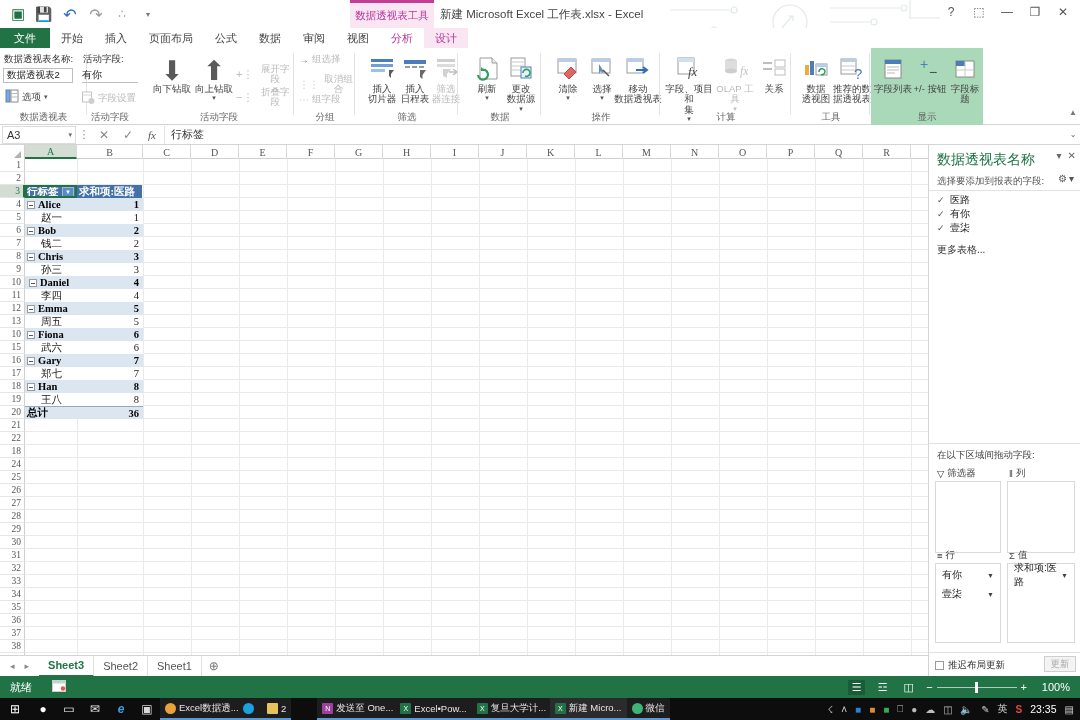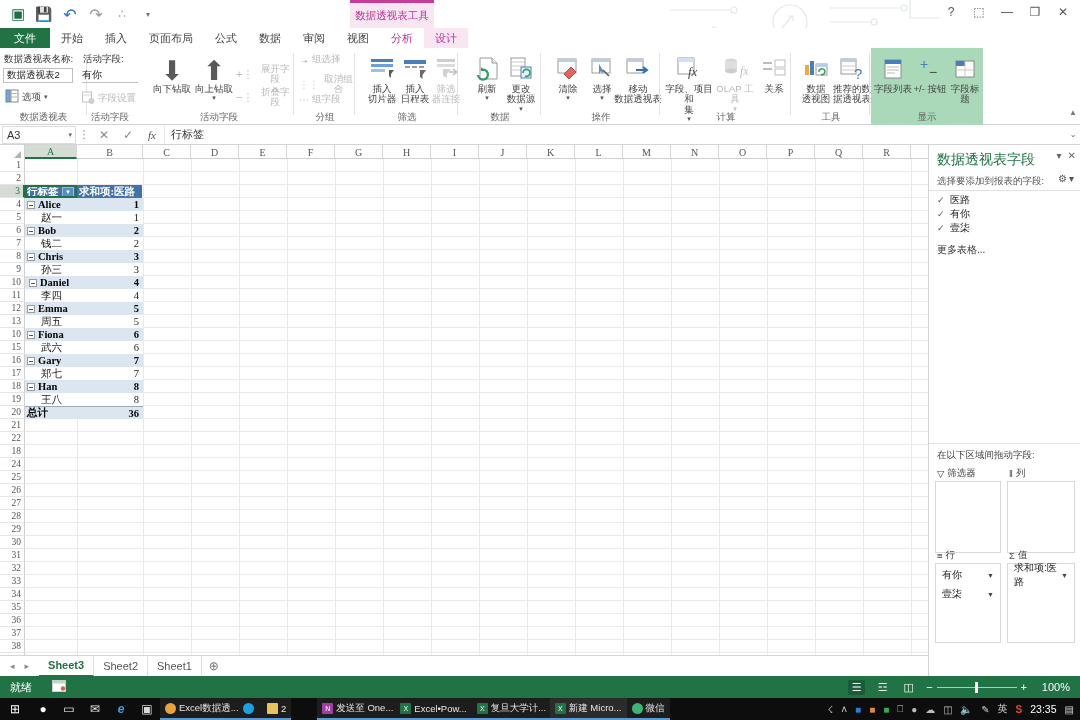--- a/index.html
+++ b/index.html
@@ -306,20 +306,21 @@
       <div class="qat-btn qat-misc">∴</div>
       <div class="qat-btn qat-dd">▾</div>
     </div>
   </div>
 
   <div class="ctx-tab-wrap">
     <div class="ctx-tab-bar"></div>
     <div class="ctx-tab-label">数据透视表工具</div>
   </div>
 
+  <div class="doc-title">新建 Microsoft Excel 工作表.xlsx - Excel</div>
 
   <div class="deco">
     <svg width="290" height="46" viewBox="0 0 290 46">
       <g stroke="#c9d9cf" stroke-width="1.2" fill="none">
         <circle cx="120" cy="22" r="17"></circle>
         <path d="M112 28 l10 -12 M118 16 h5 v5"></path>
         <line x1="0" y1="10" x2="60" y2="10"></line>
           <circle cx="64" cy="10" r="3"></circle>
         <line x1="0" y1="30" x2="40" y2="30"></line>
           <circle cx="44" cy="30" r="3"></circle>
@@ -1637,21 +1638,21 @@
         <span class="ztrack">
           <span class="zthumb"></span>
         </span>
         <span>+</span>
       </div>
       <div class="zpct">100%</div>
     </div>
   </div>
 
   <div class="pane">
-    <div class="pane-title">数据透视表字段</div>
+    <div class="pane-title">数据透视表名称</div>
     <div class="pane-ctl">
       <span>▾</span>
       <span>✕</span>
     </div>
     <div class="pane-sub">选择要添加到报表的字段:</div>
     <div class="gear">
       <span>⚙</span>
       <span>▾</span>
     </div>
     <div class="pane-rule"></div>
@@ -1706,20 +1707,27 @@
       <span>Σ</span>
       <span>值</span>
     </div>
     <div class="zonebox" style="left:78px; top:418px; width:68px; height:80px;">
       <div class="chip">
         <span>求和项:医路</span>
         <span class="cdd">▼</span>
       </div>
     </div>
 
+    <div class="pane-bottom">
+      <div class="defer">
+        <span class="dchk"></span>
+        <span>推迟布局更新</span>
+      </div>
+      <div class="upd-btn">更新</div>
+    </div>
   </div>
 
   <div class="taskbar">
     <div class="tb-start">⊞</div>
     <div class="tb-ico" style="color:#fff;">●</div>
     <div class="tb-ico" style="color:#fff;">▭</div>
     <div class="tb-ico" style="color:#e0e0e0;">✉</div>
     <div class="tb-ico" style="color:#3aa0e0;font-weight:bold;font-style:italic;">e</div>
     <div class="tb-ico" style="color:#d8d8d8;">▣</div>
 

